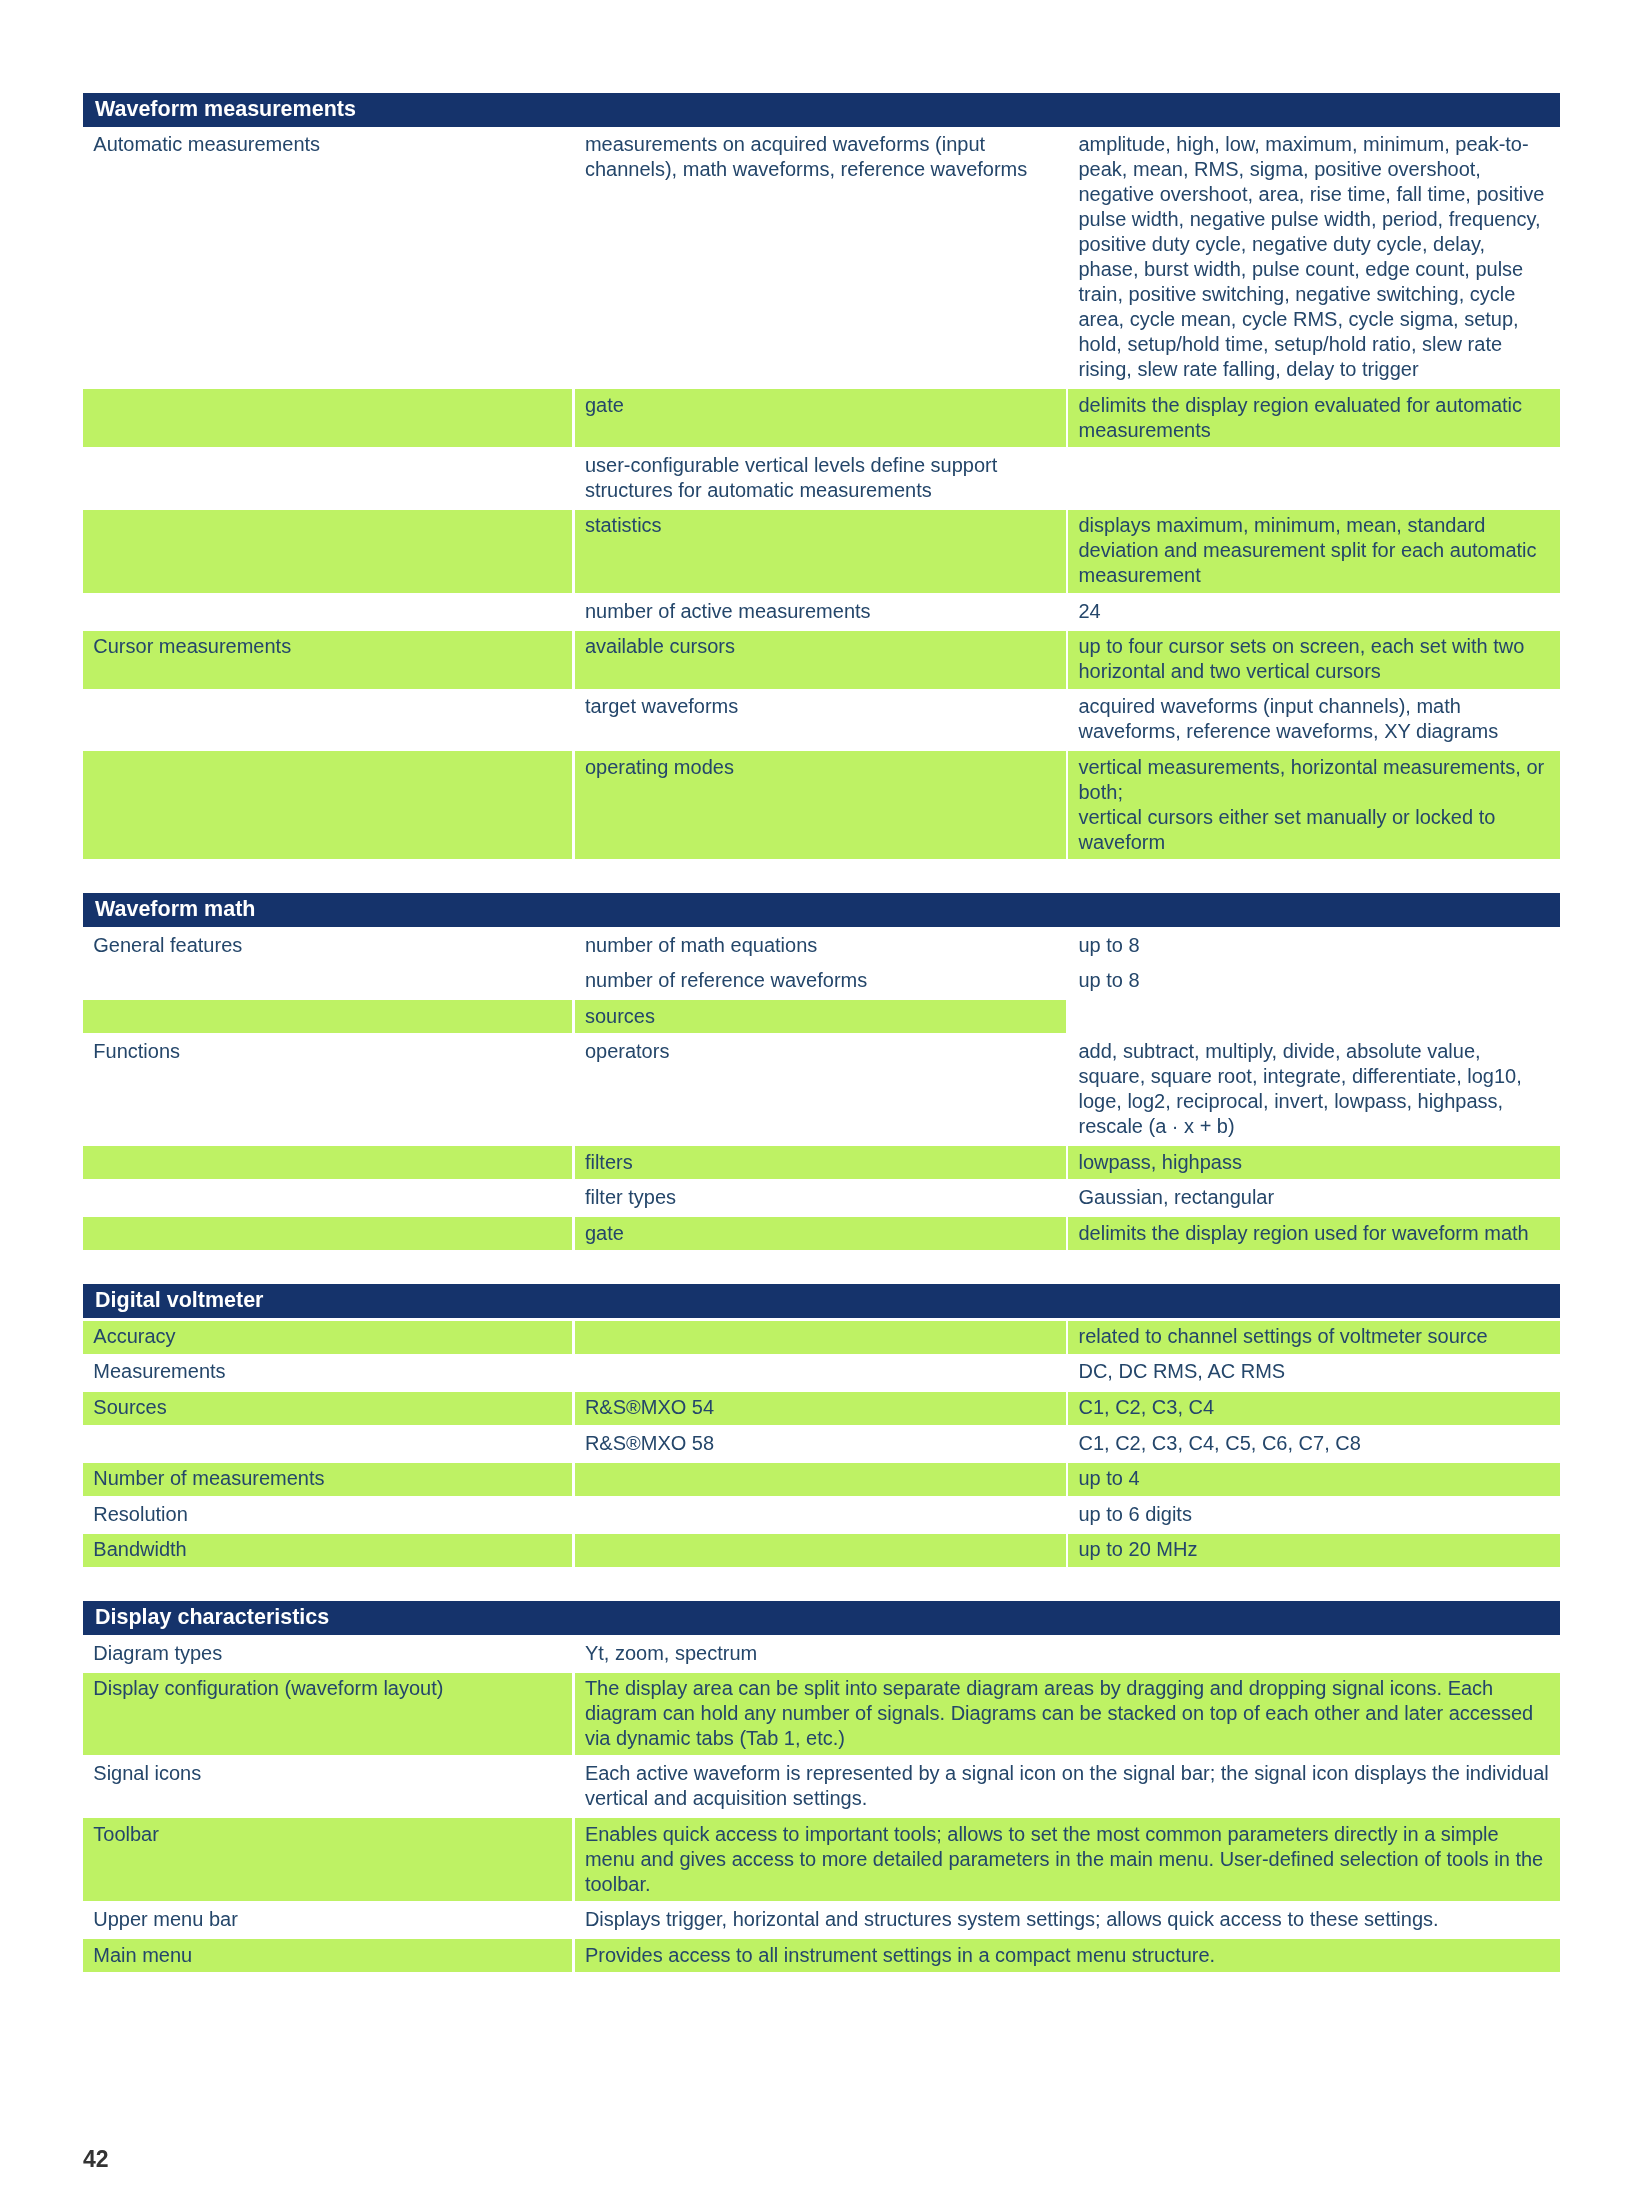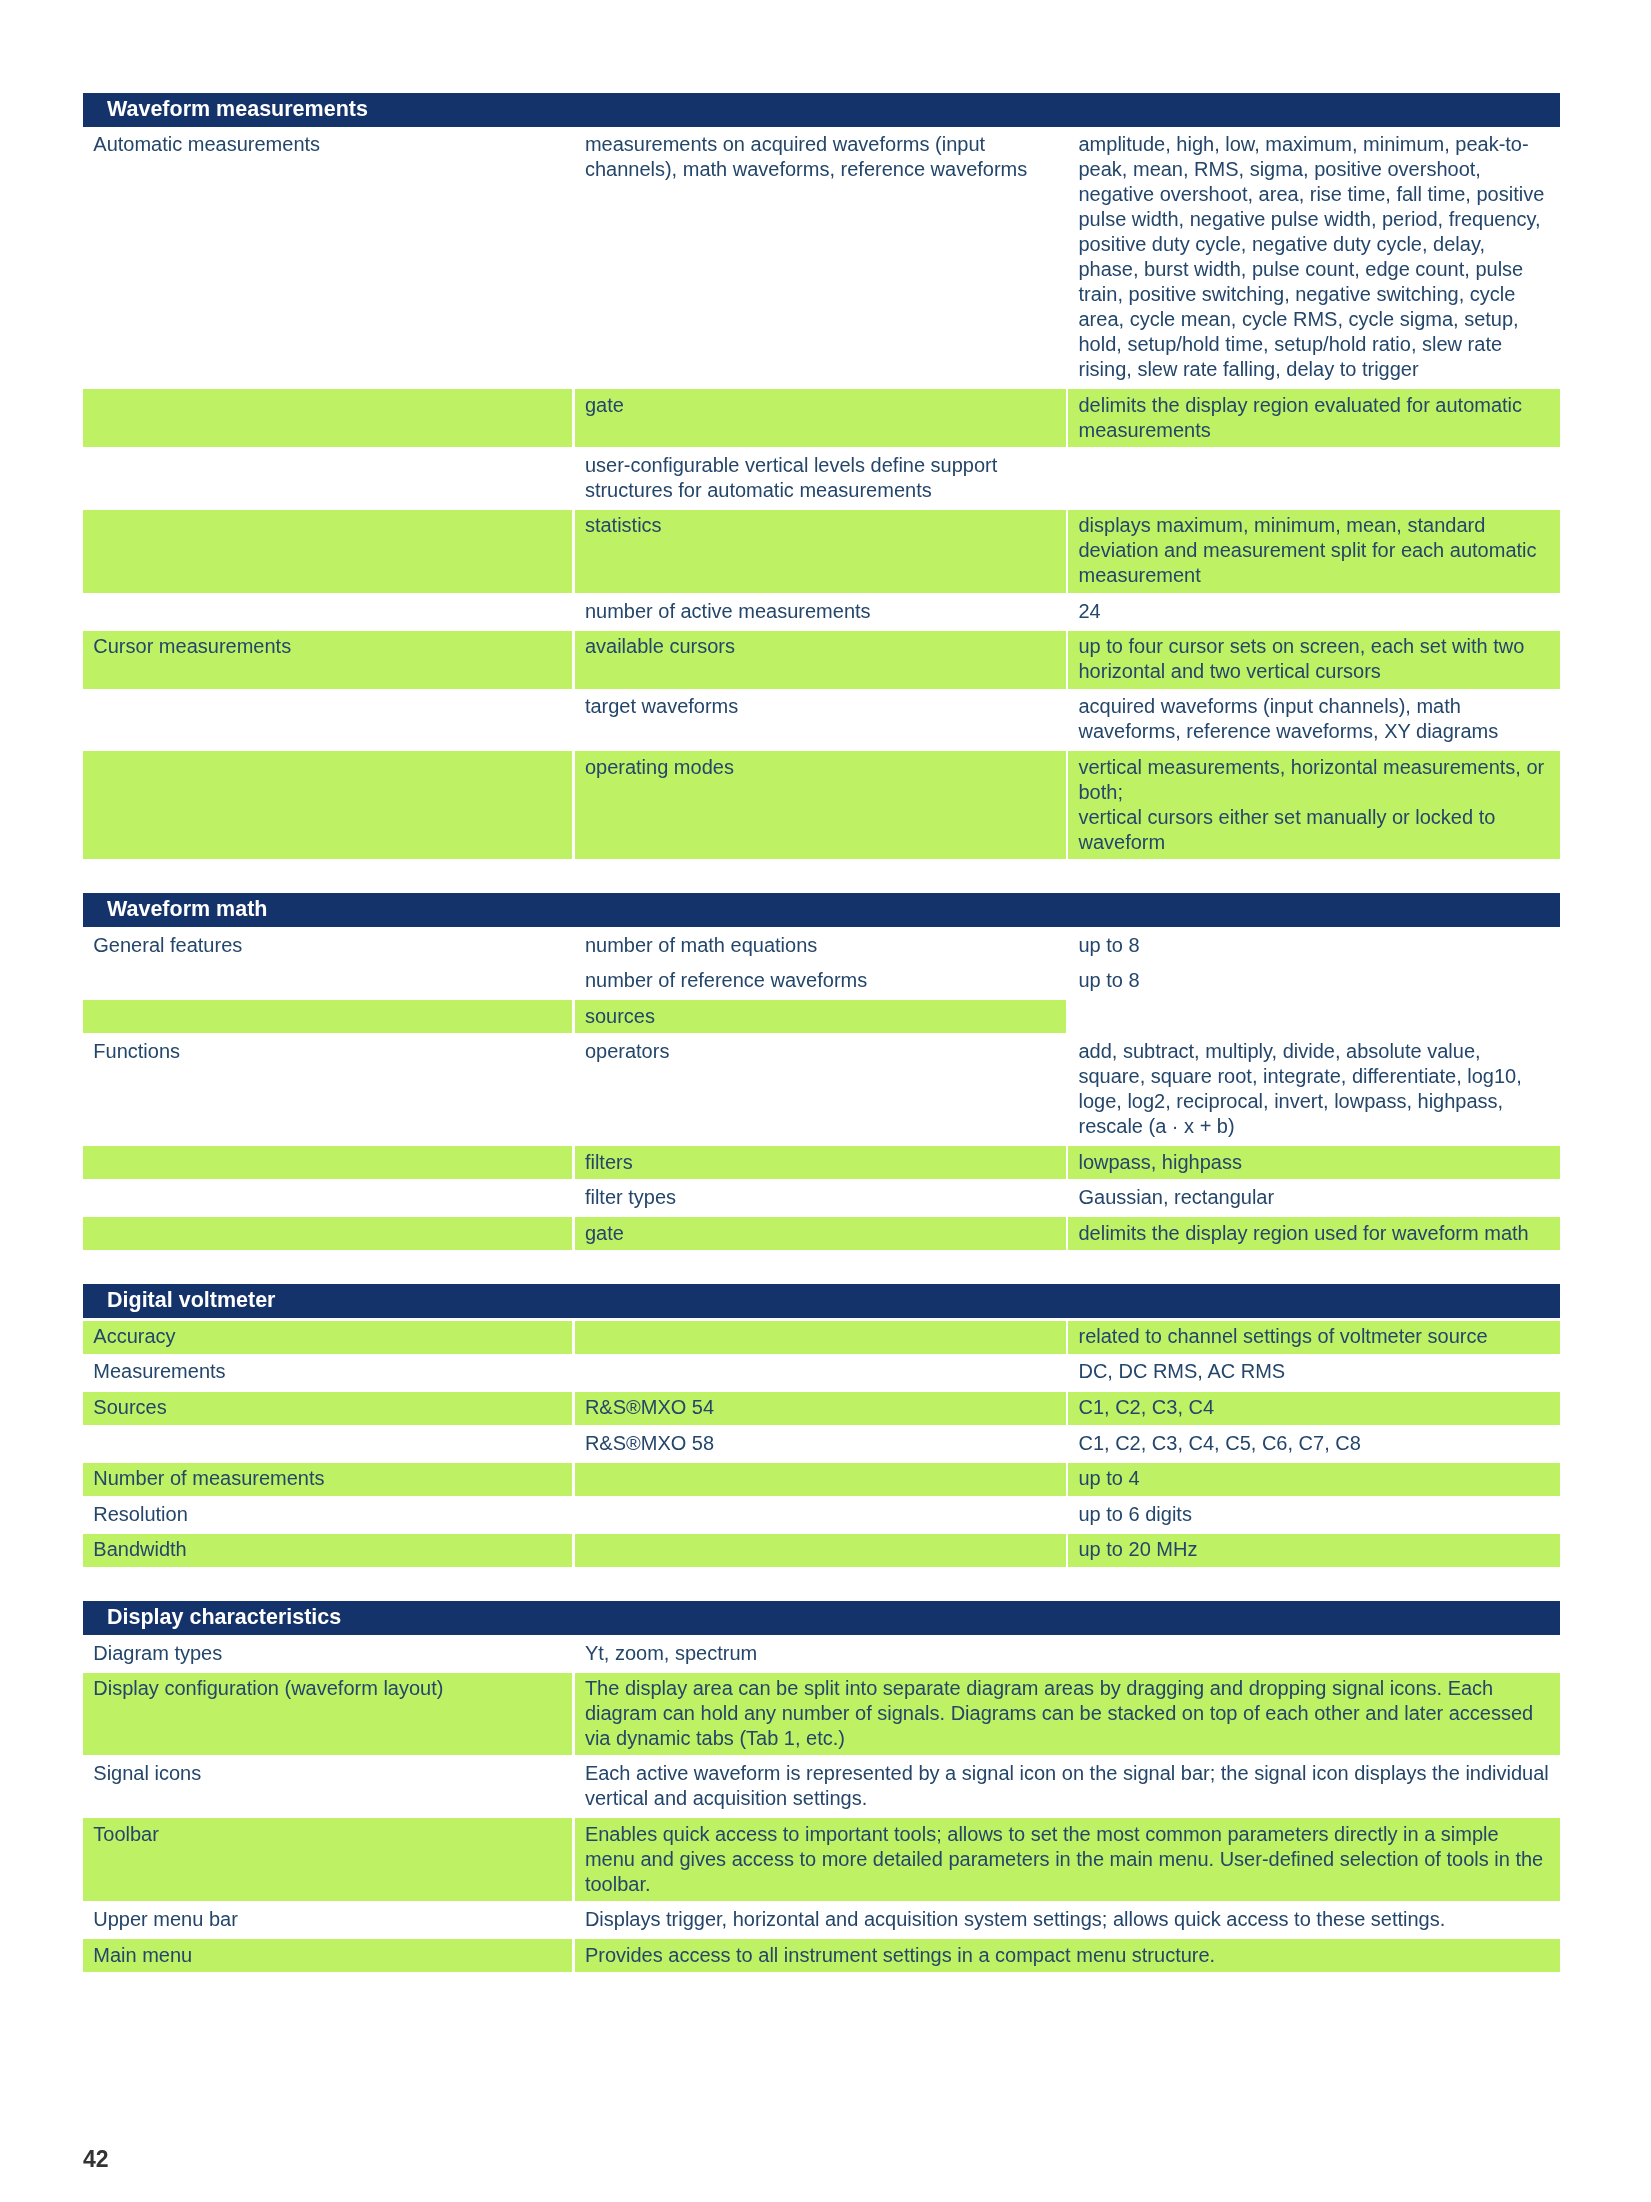--- a/index.html
+++ b/index.html
@@ -18,21 +18,21 @@
     top: 93px;
     width: 1477px;
   }
   .spec-section { margin-bottom: 34px; }
   .section-header {
     background: #15336b;
     color: #ffffff;
     font-weight: bold;
     font-size: 21.5px;
     line-height: 21.5px;
-    padding: 6px 24px;
+    padding: 6px 12px;
     margin-bottom: 2.6px;
   }
   .spec-table { width: 100%; }
   .spec-row {
     display: grid;
     column-gap: 2.6px;
     margin-bottom: 2.6px;
   }
   .cols-3 .spec-row { grid-template-columns: 489px 491px 1fr; }
   .cols-2 .spec-row { grid-template-columns: 489px 1fr; }
@@ -196,21 +196,21 @@
         <div class="spec-row">
           <div class="cell c1">Signal icons</div>
           <div class="cell c2">Each active waveform is represented by a signal icon on the signal bar; the signal icon displays the individual vertical and acquisition settings.</div>
         </div>
         <div class="spec-row shaded">
           <div class="cell c1">Toolbar</div>
           <div class="cell c2">Enables quick access to important tools; allows to set the most common parameters directly in a simple menu and gives access to more detailed parameters in the main menu. User-defined selection of tools in the toolbar.</div>
         </div>
         <div class="spec-row">
           <div class="cell c1">Upper menu bar</div>
-          <div class="cell c2">Displays trigger, horizontal and acquisition system settings; allows quick access to these settings.</div>
+          <div class="cell c2">Displays trigger, horizontal and structures system settings; allows quick access to these settings.</div>
         </div>
         <div class="spec-row shaded">
           <div class="cell c1">Main menu</div>
           <div class="cell c2">Provides access to all instrument settings in a compact menu structure.</div>
         </div>
       </div>
     </section>
   </div>
 
 <div class="page-number">42</div>

